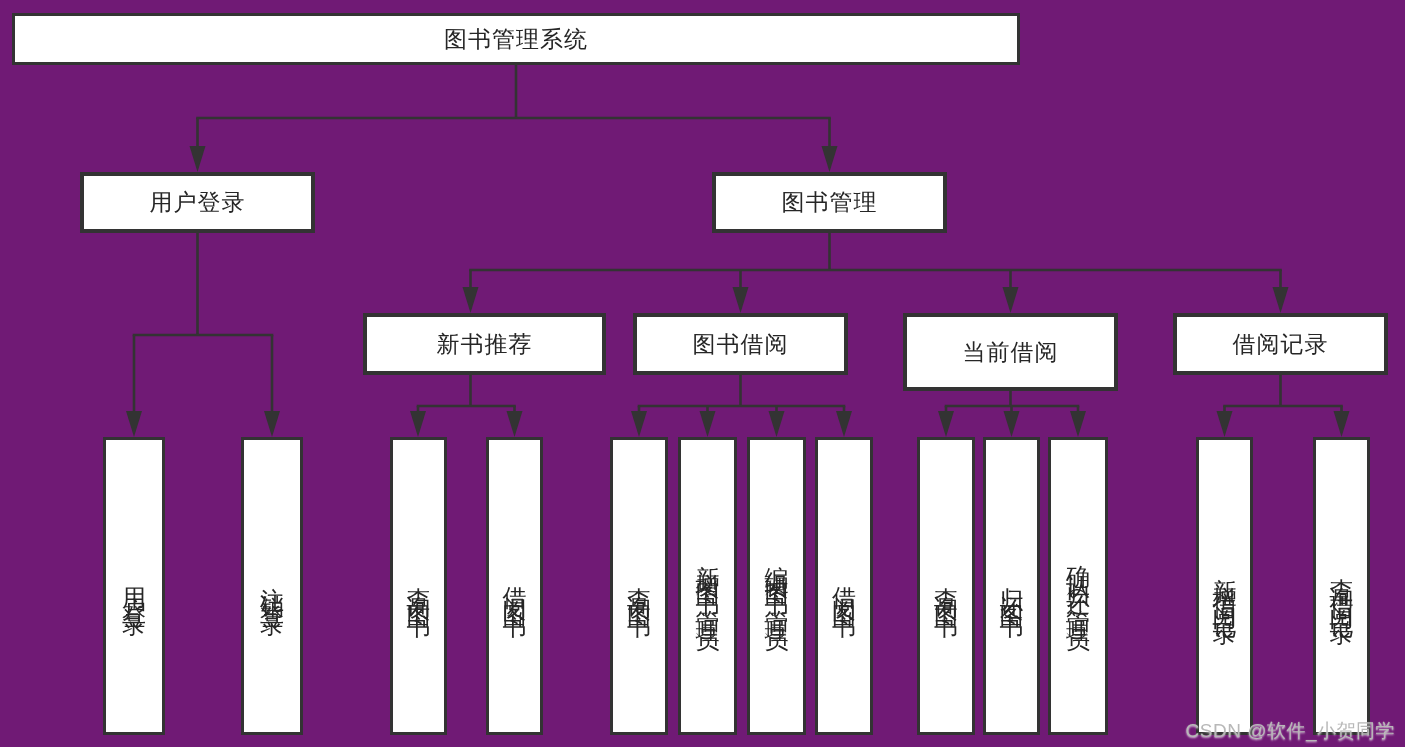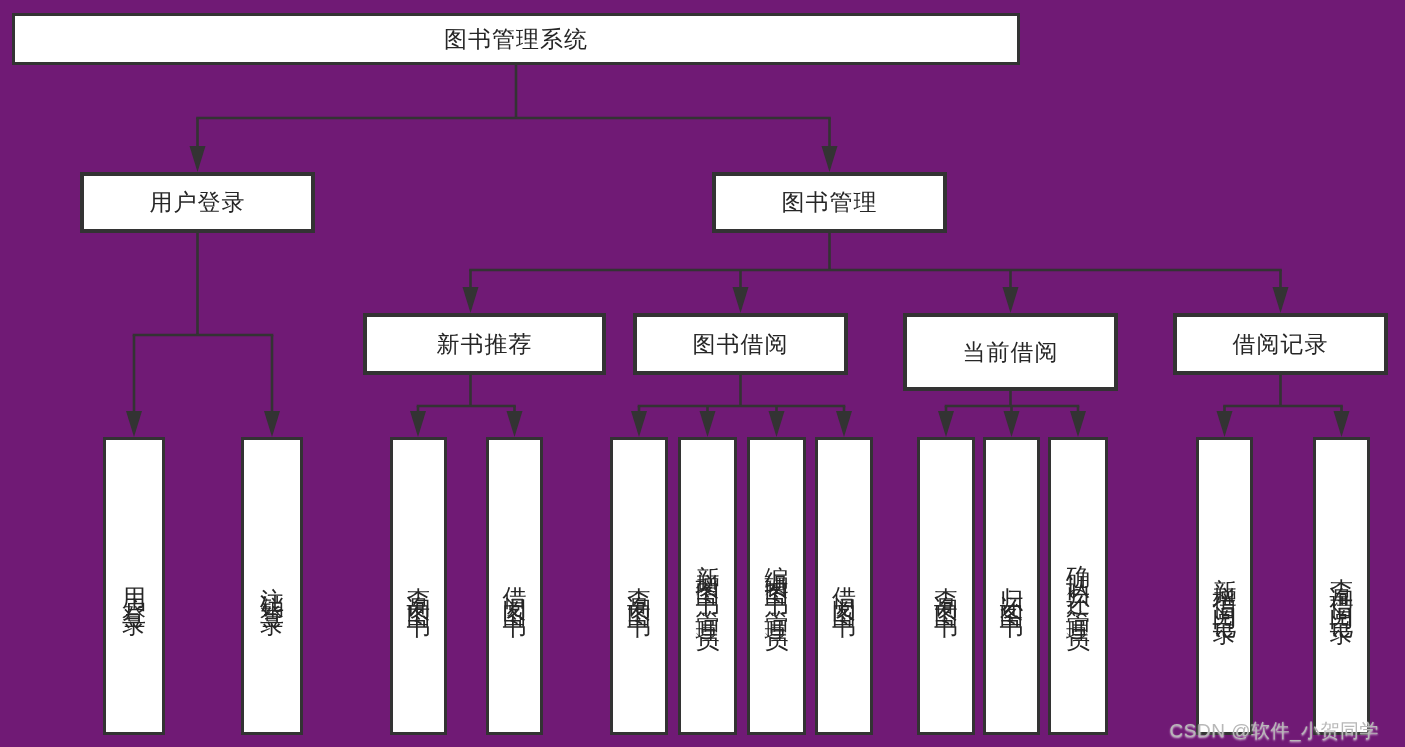--- a/index.html
+++ b/index.html
@@ -36,21 +36,21 @@
   }
   .leaf { border-width: 3px; }
   .leaf span {
     writing-mode: vertical-rl;
     font-size: 24px;
     letter-spacing: 9px;
     line-height: 1;
   }
   .watermark {
     position: absolute;
-    right: 26px;
+    right: 10px;
     bottom: 3px;
     font-size: 19px;
     color: #b8b8b8;
     letter-spacing: 0.5px;
     z-index: 3;
     text-shadow: 0 1px 2px rgba(255,255,255,0.8);
     white-space: nowrap;
   }
 </style>
 </head>

